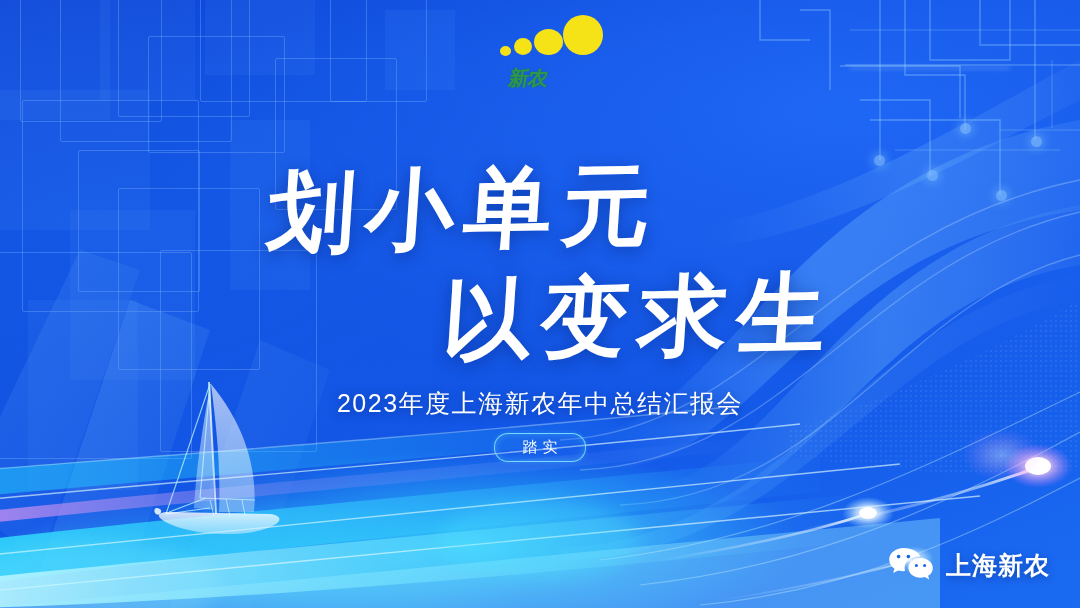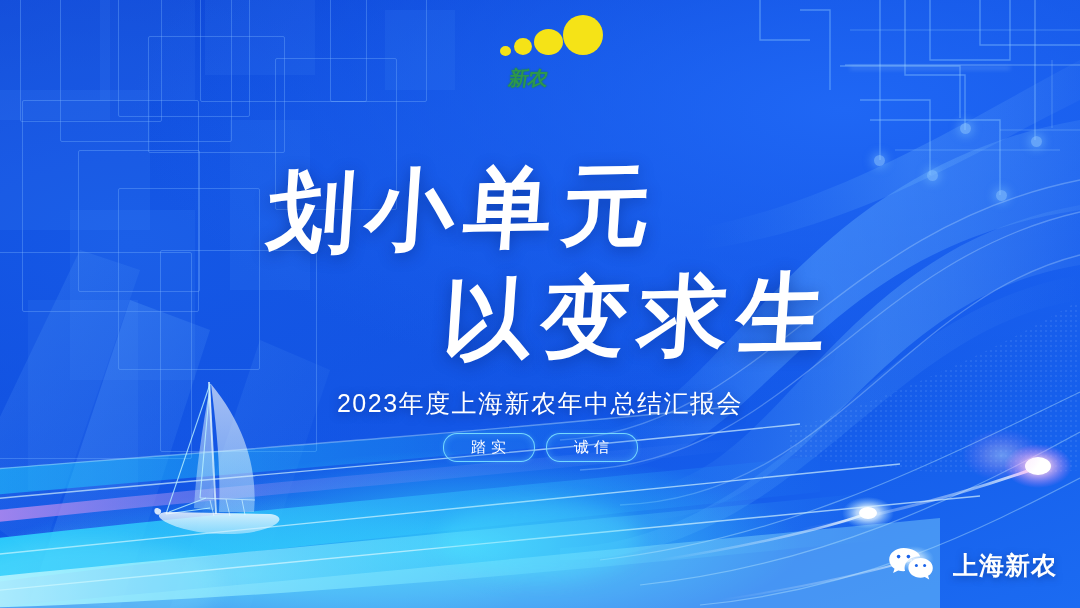--- a/index.html
+++ b/index.html
@@ -63,21 +63,21 @@
   .pill{
     width:90px;height:27px;line-height:25px;text-align:center;
     border:1px solid rgba(125,225,255,.92);border-radius:14px;
     color:#ffffff;font-size:15px;letter-spacing:5px;text-indent:5px;
     background:rgba(35,120,240,.22);
     box-shadow:0 0 7px rgba(110,210,255,.35) inset,0 0 5px rgba(110,210,255,.25);
   }
 
   
   #wechat{position:absolute;left:888px;top:543px;height:44px;
-          display:flex;align-items:center;gap:19px;}
+          display:flex;align-items:center;gap:12px;}
   #wechat-label{color:#ffffff;font-size:25px;font-weight:bold;letter-spacing:1px;
                 text-shadow:0 2px 7px rgba(0,40,120,.5);}
 
   
   .glow{position:absolute;border-radius:50%;filter:blur(9px);}
 </style>
 </head>
 <body>
 
 <div id="stage">
@@ -336,21 +336,20 @@
     <div id="logotext">新农</div>
   </div>
 
   <div id="title1">划小单元</div>
   <div id="title2">以变求生</div>
 
   <div id="subtitle">2023年度上海新农年中总结汇报会</div>
 
   <div id="tags">
     <div class="pill">踏实</div>
-    <div class="pill">诚信</div>
   </div>
 
   <div id="wechat">
     <svg width="46" height="38" viewBox="0 0 46 38">
       <g fill="#ffffff">
         <path d="M15.6,2.1 C7.6,2.1 1.2,7.3 1.2,13.7 c0,3.6 2.1,6.8 5.3,9 L5.1,27
                  l5.1,-2.6 c1.7,0.5 3.5,0.8 5.4,0.8 c0.5,0 1,0 1.5,-0.1
                  c-0.3,-1 -0.5,-2 -0.5,-3.1 c0,-6.4 6.3,-11.6 14.1,-11.6
                  c0.5,0 1,0 1.5,0.1 C30.7,5.8 23.8,2.1 15.6,2.1 Z"></path>
         <path d="M44.8,21.9 c0,-5.4 -5.5,-9.8 -12.2,-9.8 c-6.8,0 -12.2,4.4 -12.2,9.8

